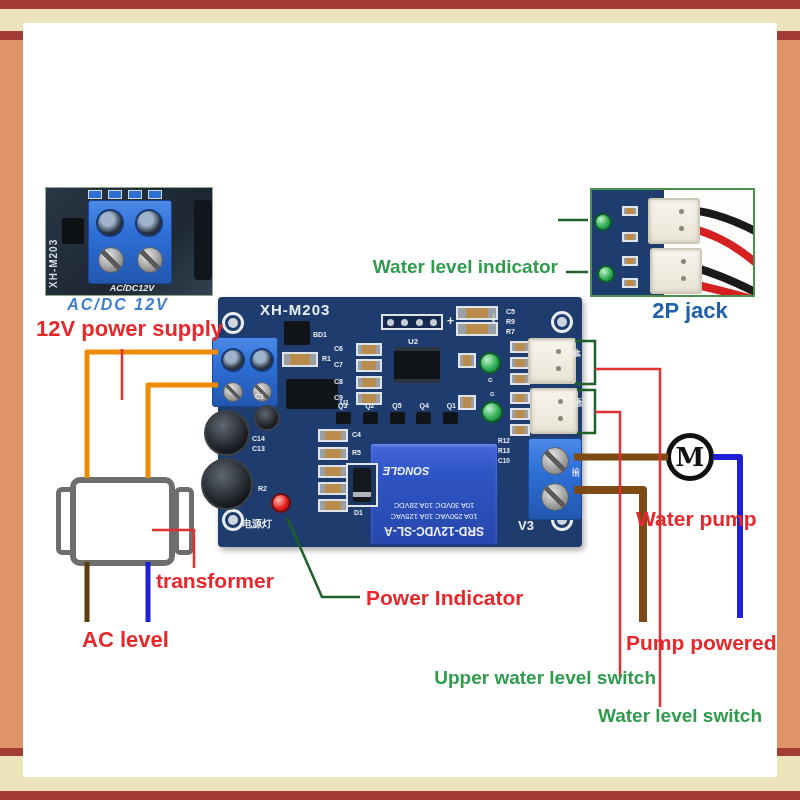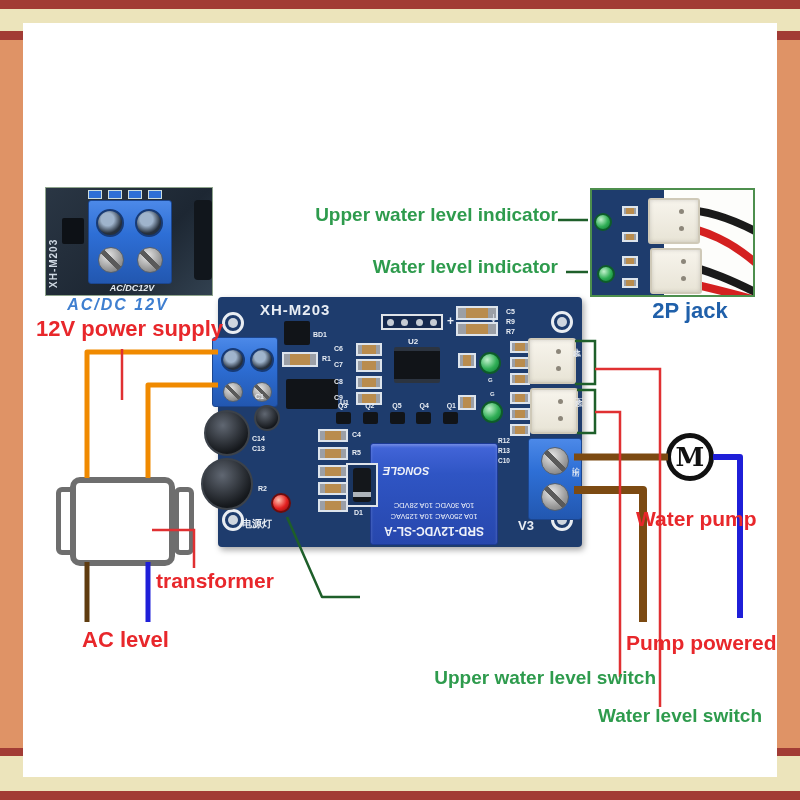--- a/index.html
+++ b/index.html
@@ -260,25 +260,25 @@
     <path d="M577,390 H595 V433 H577" stroke="#1e5f2a" stroke-width="2.5" fill="none"></path>
     <path d="M595,369 H660 V707" stroke="#e03032" stroke-width="2.5" fill="none"></path>
     <path d="M595,412 H620 V677" stroke="#e03032" stroke-width="2.5" fill="none"></path>
     <path d="M122,349 V400" stroke="#e03032" stroke-width="2.5" fill="none"></path>
     <path d="M152,530 H194 V568" stroke="#e03032" stroke-width="2.5" fill="none"></path>
     <path d="M558,220 H588" stroke="#1e5f2a" stroke-width="2.5" fill="none"></path>
     <path d="M566,272 H588" stroke="#1e5f2a" stroke-width="2.5" fill="none"></path>
     <path d="M287,517 L322,597 H360" stroke="#1e5f2a" stroke-width="2.5" fill="none" stroke-linejoin="round"></path>
   </svg>
 
-  <div class="lbl lbl-green" style="right:242px;top:205px;">Upper water level indicator</div>
   <div class="lbl lbl-green" style="right:242px;top:257px;">Water level indicator</div>
   <div class="lbl lbl-blue" style="left:642px;top:299px;width:96px;text-align:center;">2P jack</div>
   <div class="lbl lbl-acdc" style="left:42px;top:297px;width:152px;text-align:center;">AC/DC 12V</div>
   <div class="lbl lbl-red" style="left:36px;top:317px;font-size:22px;">12V power supply</div>
   <div class="lbl lbl-red" style="left:156px;top:570px;">transformer</div>
   <div class="lbl lbl-red" style="left:82px;top:628px;font-size:22px;">AC level</div>
+  <div class="lbl lbl-red" style="left:366px;top:587px;">Power Indicator</div>
   <div class="lbl lbl-red" style="left:626px;top:632px;">Pump powered</div>
   <div class="lbl lbl-red" style="left:636px;top:508px;">Water pump</div>
   <div class="lbl lbl-green" style="right:144px;top:668px;">Upper water level switch</div>
   <div class="lbl lbl-green" style="right:38px;top:706px;">Water level switch</div>
 
 </div>
 
 </body></html>

